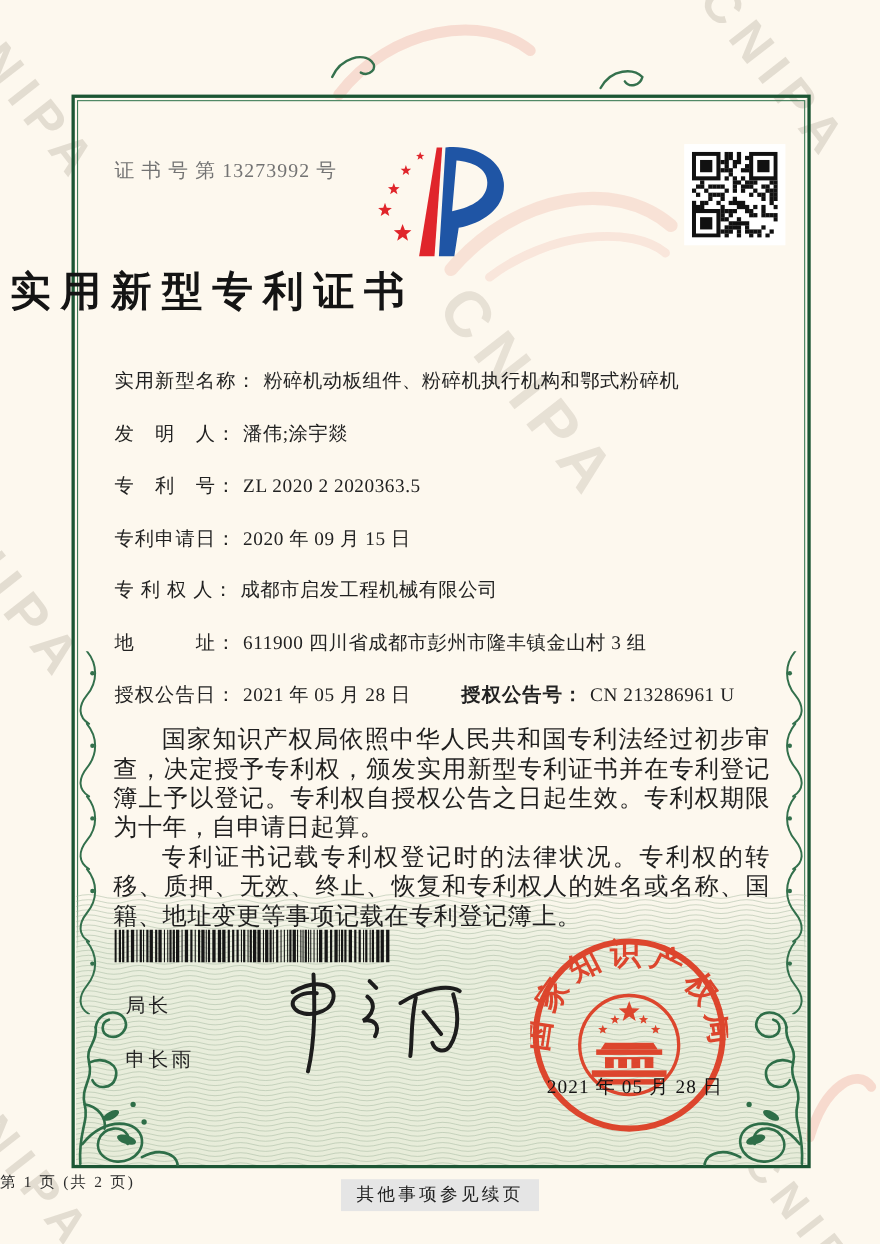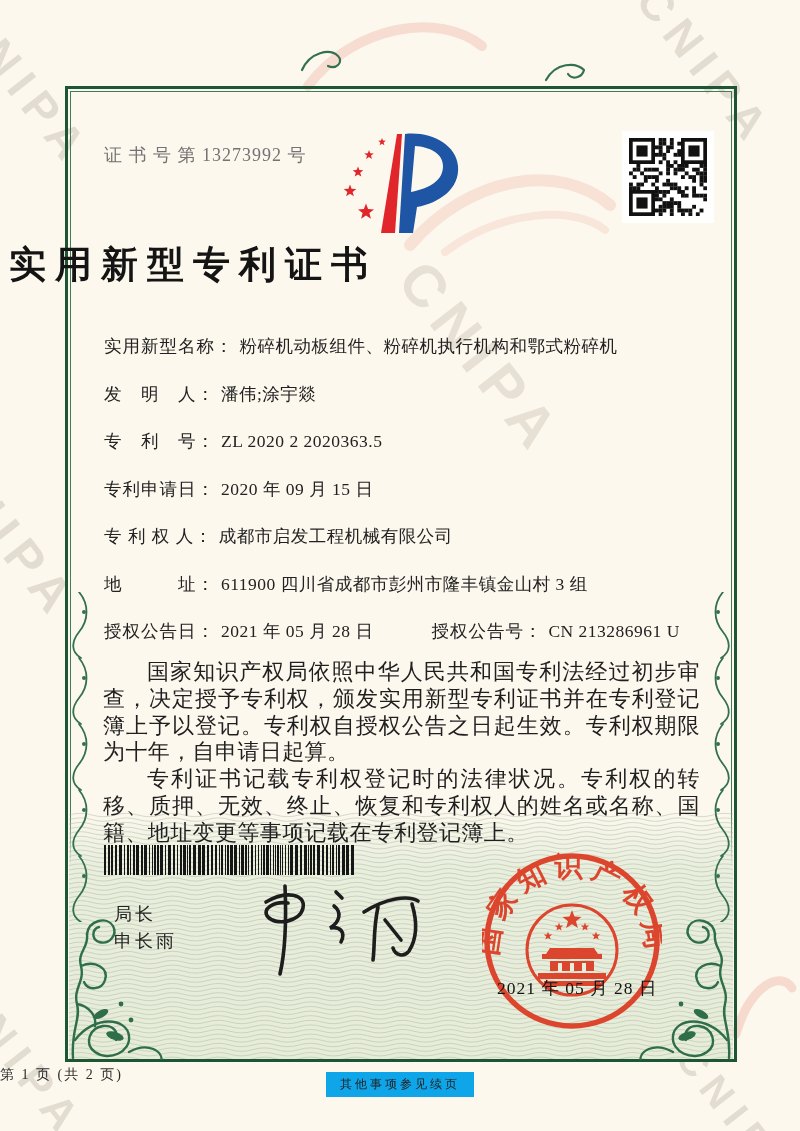--- a/index.html
+++ b/index.html
@@ -40,43 +40,43 @@
   .logo { position:absolute; left:335px; top:126px; }
   .title { position:absolute; left:0; top:240px; width:100%; text-align:left;
            font-size:37px; font-weight:700; letter-spacing:9px; color:#141414;
            text-indent:9px; }
 
   .fields { position:absolute; left:104px; top:334px; width:600px; font-size:17.5px;
             color:#222; }
   .field-row { height:47.5px; white-space:nowrap; }
   .flabel { letter-spacing:1px; }
   .fvalue { margin-left:6px; letter-spacing:0.5px; }
-  .g2 { margin-left:58px; }
+  .g2 { margin-left:46px;font-weight:bold; }
 
   .body-text { position:absolute; left:103px; top:659px; width:597px;
                font-size:22px; line-height:26.8px; color:#1f1f1f;
                letter-spacing:0.4px; text-align:justify; }
   .body-text p { text-indent:2em; }
 
   .barcode { position:absolute; left:104px; top:845px; }
 
   .signer { position:absolute; left:114px; top:902px; z-index:4;
             font-family:Liberation Sans, sans-serif;
             font-size:18px; color:#242424; letter-spacing:3px; }
-  .signer .name { margin-top:3px; }
+  .signer .name { margin-top:25px; }
   .signature { position:absolute; left:228px; top:880px; z-index:4; }
 
   .seal { position:absolute; left:482px; top:850px; z-index:5; opacity:0.93; }
   .seal-date { position:absolute; left:497px; top:976px; z-index:6; font-size:17.5px;
                color:#141414; letter-spacing:1px; white-space:nowrap; }
 
   .page-info { position:absolute; left:0; top:1066px; width:100%; z-index:4;
                font-size:14px; color:#2b2b2b; letter-spacing:2px; }
   .continuation { position:absolute; left:50%; transform:translateX(-50%); top:1072px;
-               background:#0ea5e9; padding:4px 14px; font-size:12px; color:#222;
+               background:#e5e5e5; padding:4px 14px; font-size:16px; color:#222;
                letter-spacing:3px; white-space:nowrap; }
 </style>
 </head>
 <body>
 
 <div class="page">
 
   <span class="wm wm1">CNIPA</span>
   <span class="wm wm2">CNIPA</span>
   <span class="wm wm3">CNIPA</span>

